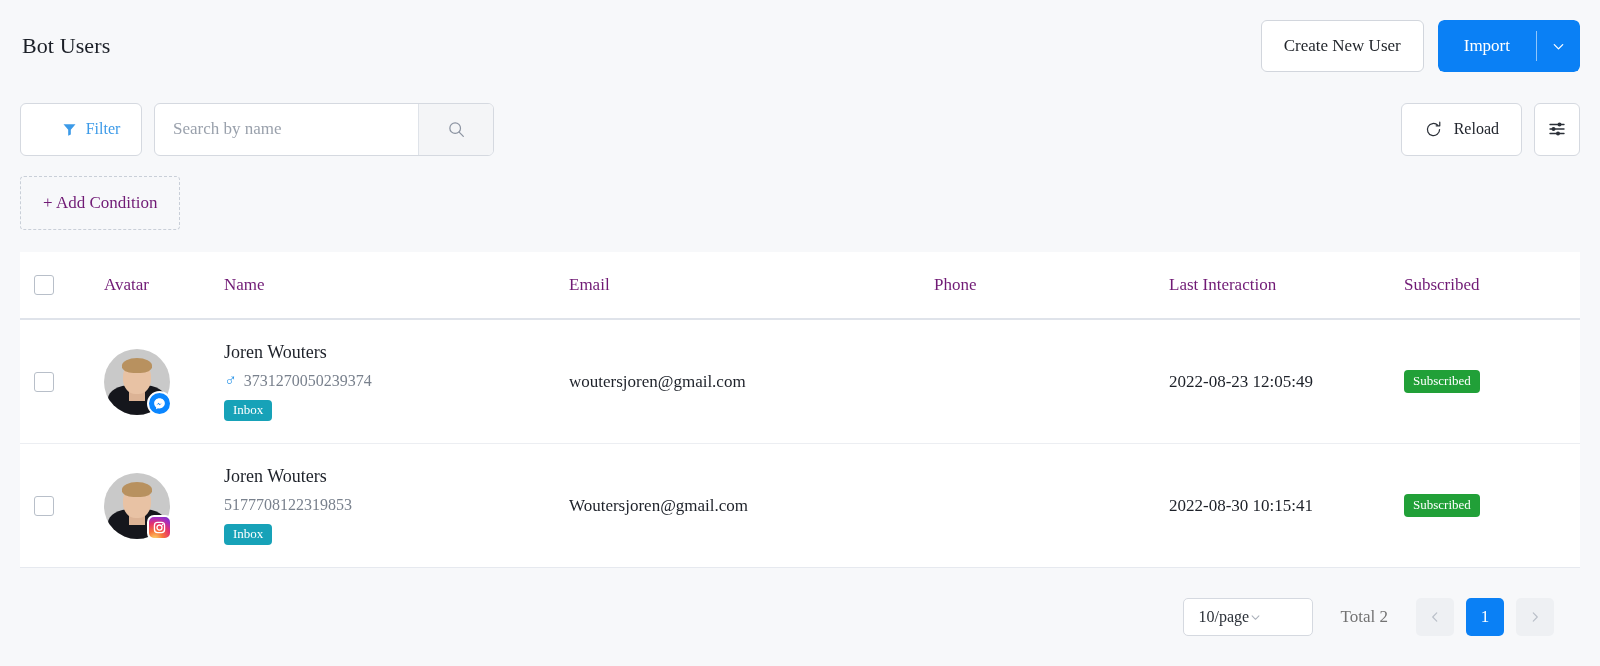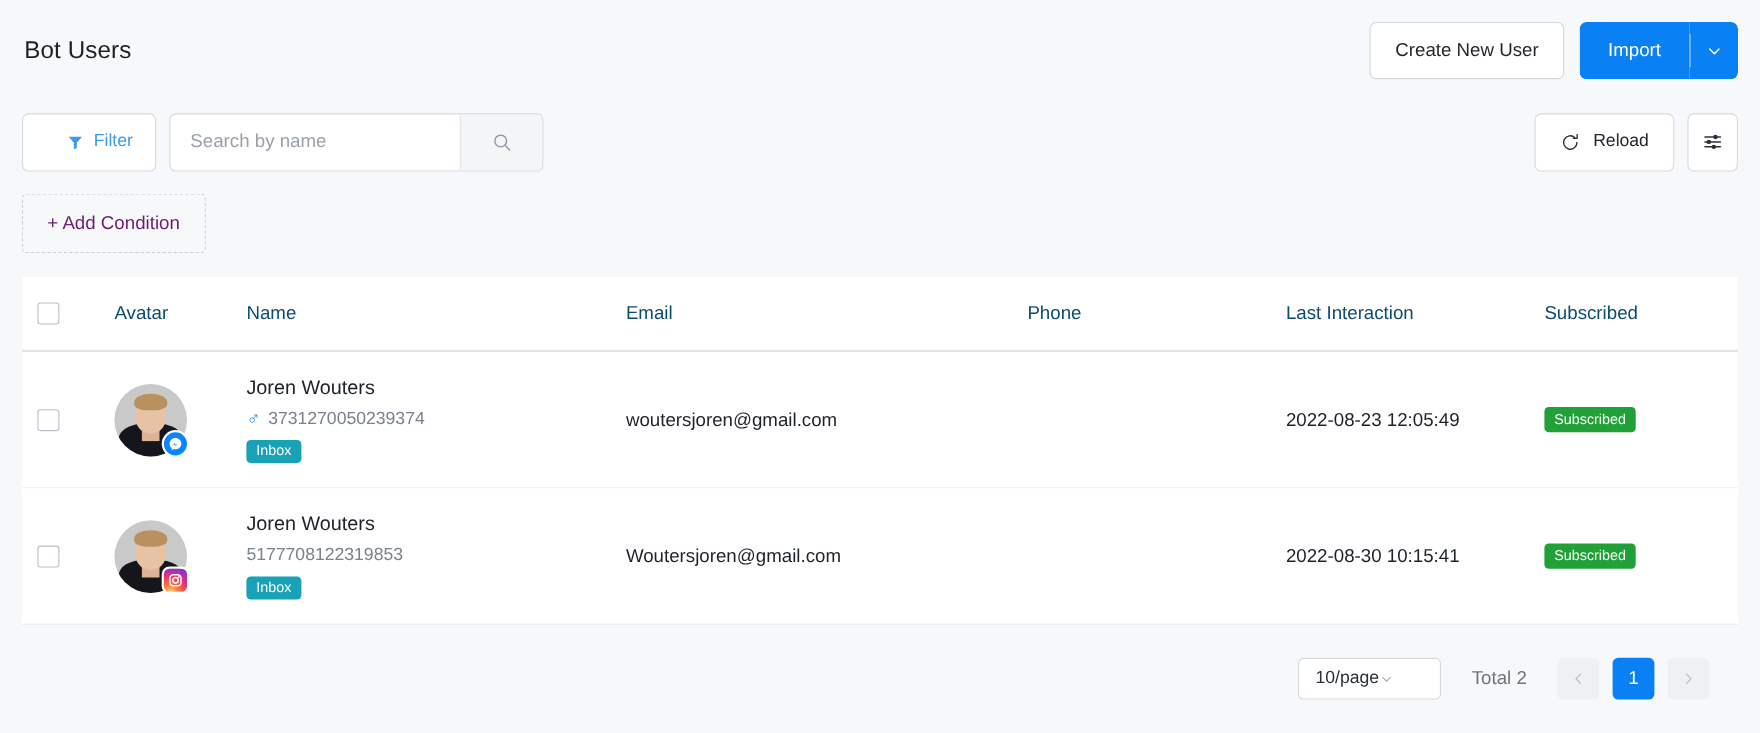--- a/index.html
+++ b/index.html
@@ -4,21 +4,21 @@
 <style>
   * { box-sizing: border-box; margin: 0; padding: 0; }
   html, body {
     width: 1600px;
     height: 666px;
     overflow: hidden;
     background: #f7f8fa;
     font-family: "Liberation Sans", sans-serif;
     -webkit-font-smoothing: antialiased;
   }
-  .page { position: relative; width: 1600px; height: 616px; background: #f7f8fa; }
+  .page { position: relative; width: 1600px; height: 616px; background: #f7f8fa; font-family: Liberation Serif, serif; }
 
   
   .topbar {
     position: absolute; left: 0; top: 0; width: 1600px; height: 92px;
     display: flex; align-items: center; justify-content: space-between;
     padding: 0 20px;
   }
   .page-title {
     font-size: 22px; color: #1b1f27; font-weight: 400; letter-spacing: .1px;
     padding-left: 2px;
@@ -111,21 +111,21 @@
   .trow:last-child { border-bottom: 1px solid #e6e9ef; }
   .c-check { width: 84px; display: flex; align-items: center; padding-left: 14px; }
   .c-avatar { width: 120px; display: flex; align-items: center; }
   .c-name   { width: 345px; }
   .c-email  { width: 365px; }
   .c-phone  { width: 235px; }
   .c-last   { width: 235px; }
   .c-sub    { flex: 1; }
 
   .th {
-    font-size: 17px; color: #0c4a6e; font-weight: 400;
+    font-size: 17px; color: #701a75; font-weight: 400;
   }
   .cbx {
     width: 20px; height: 20px; border: 1px solid #b8bfc9; border-radius: 3px;
     background: #fff; cursor: pointer; display: block;
   }
   .avatar-wrap { position: relative; width: 66px; height: 66px; }
   .avatar {
     width: 66px; height: 66px; border-radius: 50%; overflow: hidden;
     background: #c9c9c9; position: relative;
   }

